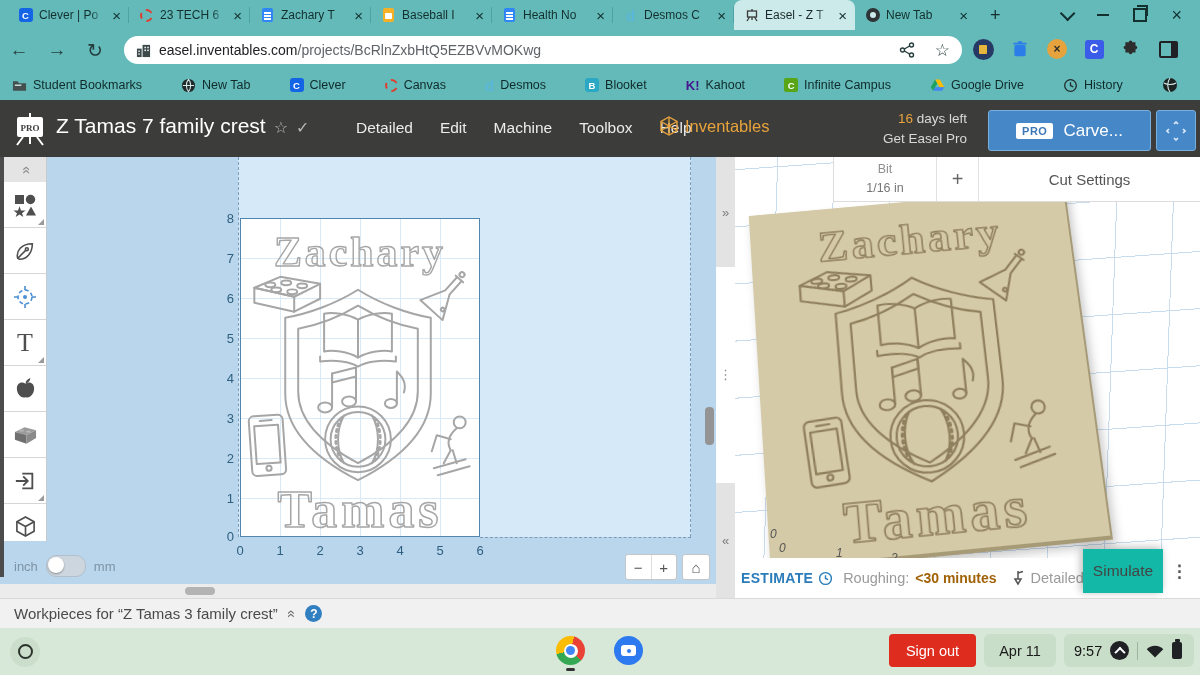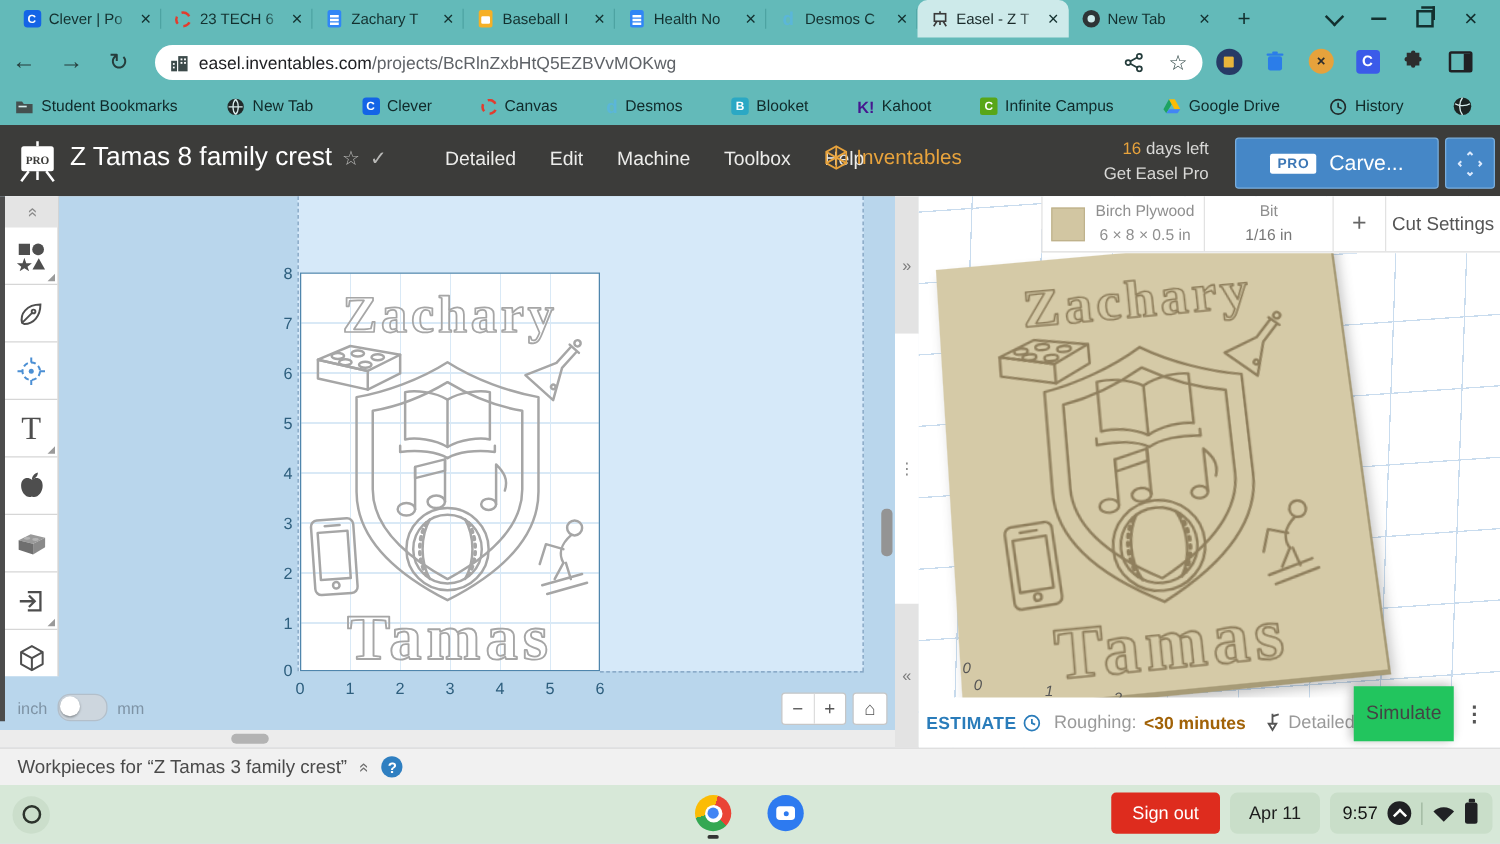--- a/index.html
+++ b/index.html
@@ -104,21 +104,21 @@
   .swatch{width:25px;height:25px;background:#d2c6a2;border:1px solid #bfb28c;}
   .mattext{font-size:12.5px;color:#8f8f8f;line-height:1.5;text-align:center;}
   .bitcell{width:103px;flex-direction:column;font-size:12.5px;color:#8f8f8f;line-height:1.5;}
   .addcell{width:42px;font-size:20px;color:#666;}
   .cutcell{flex:1;font-size:15px;color:#555;border-right:none;}
   .axisnum{position:absolute;font-size:12px;font-style:italic;color:#555;}
   .estbar{position:absolute;left:0;top:401px;width:546px;height:40px;background:#fff;display:flex;align-items:center;}
   .est{color:#2a7cba;font-weight:bold;font-size:14px;letter-spacing:.3px;margin-left:6px;}
   .estlbl{color:#9a9a9a;font-size:14.5px;}
   .estval{color:#a16207;font-weight:bold;font-size:14px;}
-  .simbtn{position:absolute;left:348px;top:392px;width:80px;height:44px;background:#22c55e;box-shadow:-3px 0 8px rgba(0,0,0,.18),0 -3px 8px rgba(0,0,0,.12);display:flex;align-items:center;justify-content:center;font-size:15.5px;color:#444;}
+  .simbtn{position:absolute;left:348px;top:392px;width:80px;height:44px;background:#14b8a6;box-shadow:-3px 0 8px rgba(0,0,0,.18),0 -3px 8px rgba(0,0,0,.12);display:flex;align-items:center;justify-content:center;font-size:15.5px;color:#444;}
   .kebab{position:absolute;left:436px;top:404px;font-size:17px;color:#555;font-weight:bold;}
   
   .wpbar{position:absolute;left:0;top:598px;width:1200px;height:30px;background:#f1f1f1;border-top:1px solid #d9d9d9;display:flex;align-items:center;box-sizing:border-box;color:#4a4a4a;font-size:15px;}
   .wpbar .chup{display:inline-block;transform:rotate(90deg);color:#707070;font-size:14px;margin-left:10px;}
   .helpdot{width:17px;height:17px;border-radius:50%;background:#2f7fc1;color:#fff;font-size:12px;font-weight:bold;display:flex;align-items:center;justify-content:center;margin-left:10px;}
   
   .shelf{position:absolute;left:0;top:628px;width:1200px;height:47px;background:#d7e8d8;display:flex;align-items:center;}
   .launcher{width:30px;height:30px;border-radius:50%;background:#cbdecb;margin-left:10px;display:flex;align-items:center;justify-content:center;}
   .launcher i{width:15px;height:15px;border:2px solid #2c332c;border-radius:50%;box-sizing:border-box;}
   .chrome{position:absolute;left:556px;top:636px;width:29px;height:29px;border-radius:50%;
@@ -417,21 +417,21 @@
 </div>
 
 <div class="ehdr">
   <svg class="abs" style="left:13px;top:11px" width="34" height="36" viewBox="0 0 34 36">
     <g stroke="#fff" fill="none" stroke-width="2">
         <path d="M17,2 L17,6 M17,26 L17,33 M10,26 L4,34 M24,26 L30,34"></path>
       </g>
     <rect x="4" y="6" width="26" height="20" rx="2" fill="#fff"></rect>
     <text x="17" y="20" text-anchor="middle" font-size="9" font-weight="bold" fill="#3c3c3a" font-family="Liberation Sans,sans-serif">PRO</text>
   </svg>
-  <div class="title"><span>Z Tamas 8 family crest</span><span class="tmark">☆</span><span class="tmark">✓</span></div>
+  <div class="title"><span>Z Tamas 7 family crest</span><span class="tmark">☆</span><span class="tmark">✓</span></div>
   <div class="emenu">
     <span>Detailed</span>
     <span>Edit</span>
     <span>Machine</span>
     <span>Toolbox</span>
     <span>Help</span>
   </div>
   <div class="inv">
     <svg width="18" height="20" viewBox="0 0 18 20">
         <g stroke="#e8a33c" fill="none" stroke-width="1.4">
@@ -592,24 +592,20 @@
           <use href="#crest"></use>
         </svg>
     </div>
     <span class="axisnum" style="left:35px;top:370px">0</span>
     <span class="axisnum" style="left:44px;top:384px">0</span>
     <span class="axisnum" style="left:101px;top:389px">1</span>
     <span class="axisnum" style="left:156px;top:394px">2</span>
     <span class="axisnum" style="left:212px;top:399px">3</span>
 
     <div class="phdr">
-      <div class="pcell matcell">
-        <span class="swatch"></span>
-        <span class="mattext"><span>Birch Plywood</span><br><span>6 × 8 × 0.5 in</span></span>
-      </div>
       <div class="pcell bitcell">
         <span>Bit</span>
         <span style="color:#777">1/16 in</span>
       </div>
       <div class="pcell addcell">
           <span>+</span>
         </div>
       <div class="pcell cutcell">
           <span>Cut Settings</span>
         </div>

